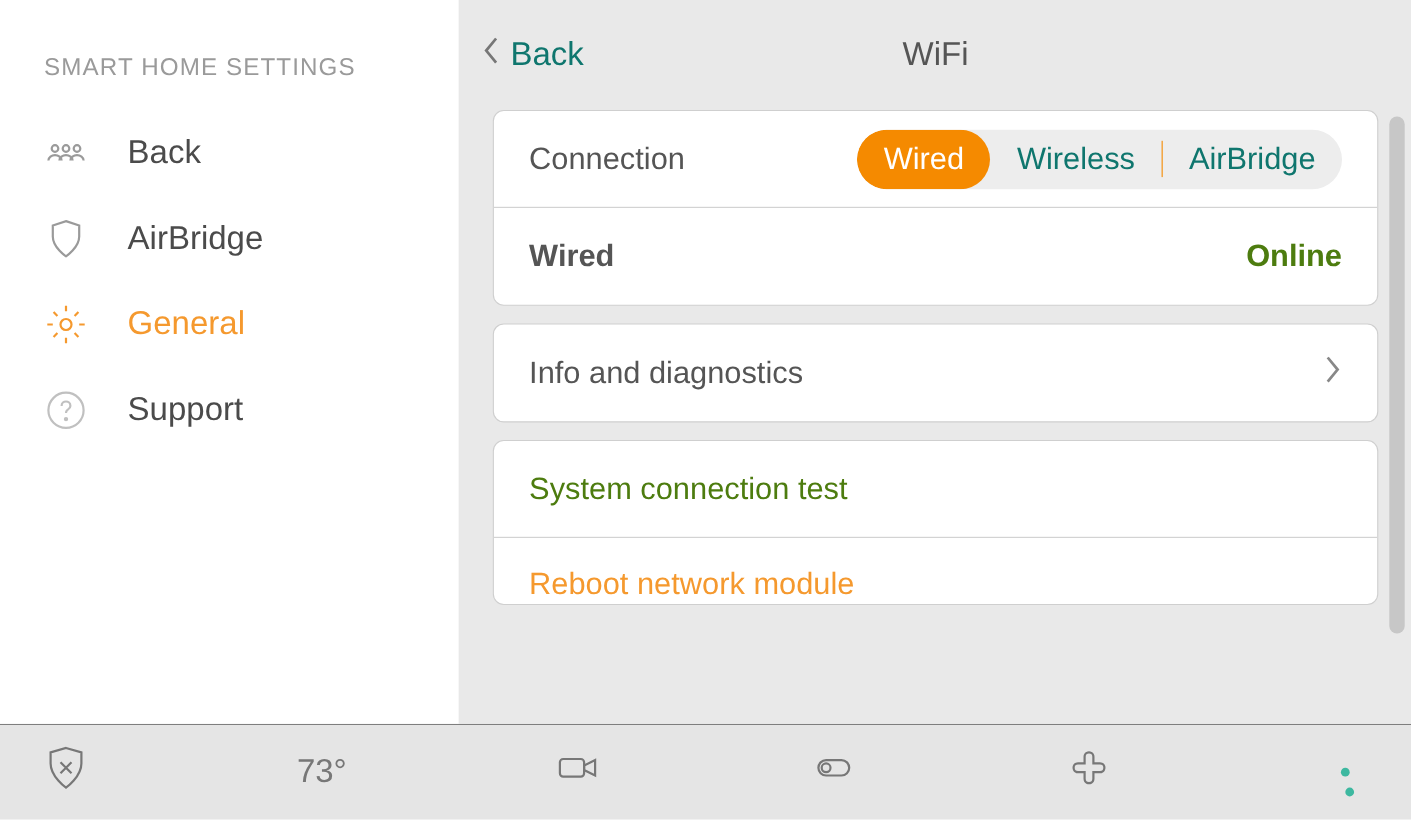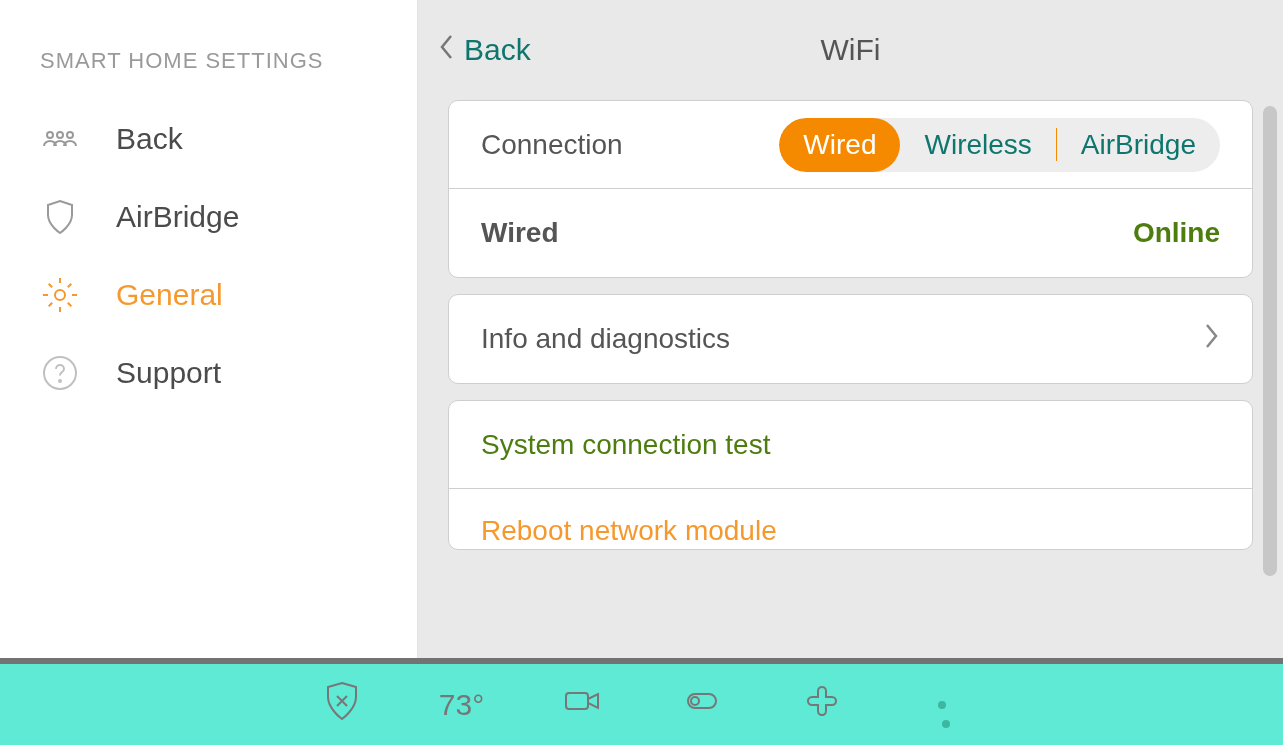--- a/index.html
+++ b/index.html
@@ -28,21 +28,21 @@
   .row .right { font-weight: 600; color: #4d7c0f; }
   .row .title-orange { color: #4d7c0f; font-weight: 500; }
   .chev { color: #888; }
   .chev svg { width: 18px; height: 28px; }
 
   .seg { display: flex; background: #ededed; border-radius: 30px; height: 54px; align-items: center; overflow: hidden; }
   .seg-item { padding: 0 24px; font-size: 28px; color: #0f766e; height: 100%; display: flex; align-items: center; cursor: pointer; }
   .seg-item.active { background: #f58a00; color: #fff; border-radius: 30px; }
   .seg-div { width: 1px; height: 60%; background: #f58a00; }
 
-  .bottom-bar { height: 87px; width: 100%; border-top: 6px solid #737373; display: flex; align-items: center; justify-content: center; background: #5eead4; }
+  .bottom-bar { height: 87px; width: 100%; border-top: 1px solid #737373; display: flex; align-items: center; justify-content: space-between; background: #e5e5e5; }
   .bar-item { width: 120px; display: flex; align-items: center; justify-content: center; color: #777; font-size: 30px; cursor: pointer; }
   .bar-item svg { width: 44px; height: 44px; }
   .dots span { width: 8px; height: 8px; border-radius: 50%; background: #3db8a0; display: inline-block; margin: 0 4px; }
 
   .scrollbar { position: absolute; right: 6px; top: 6px; width: 14px; height: 470px; background: #c7c7c7; border-radius: 7px; }
 
   .partial { padding: 26px 32px 0 32px; min-height: 60px; font-size: 28px; color: #f5992e; }
 </style>
 </head>
 <body>

